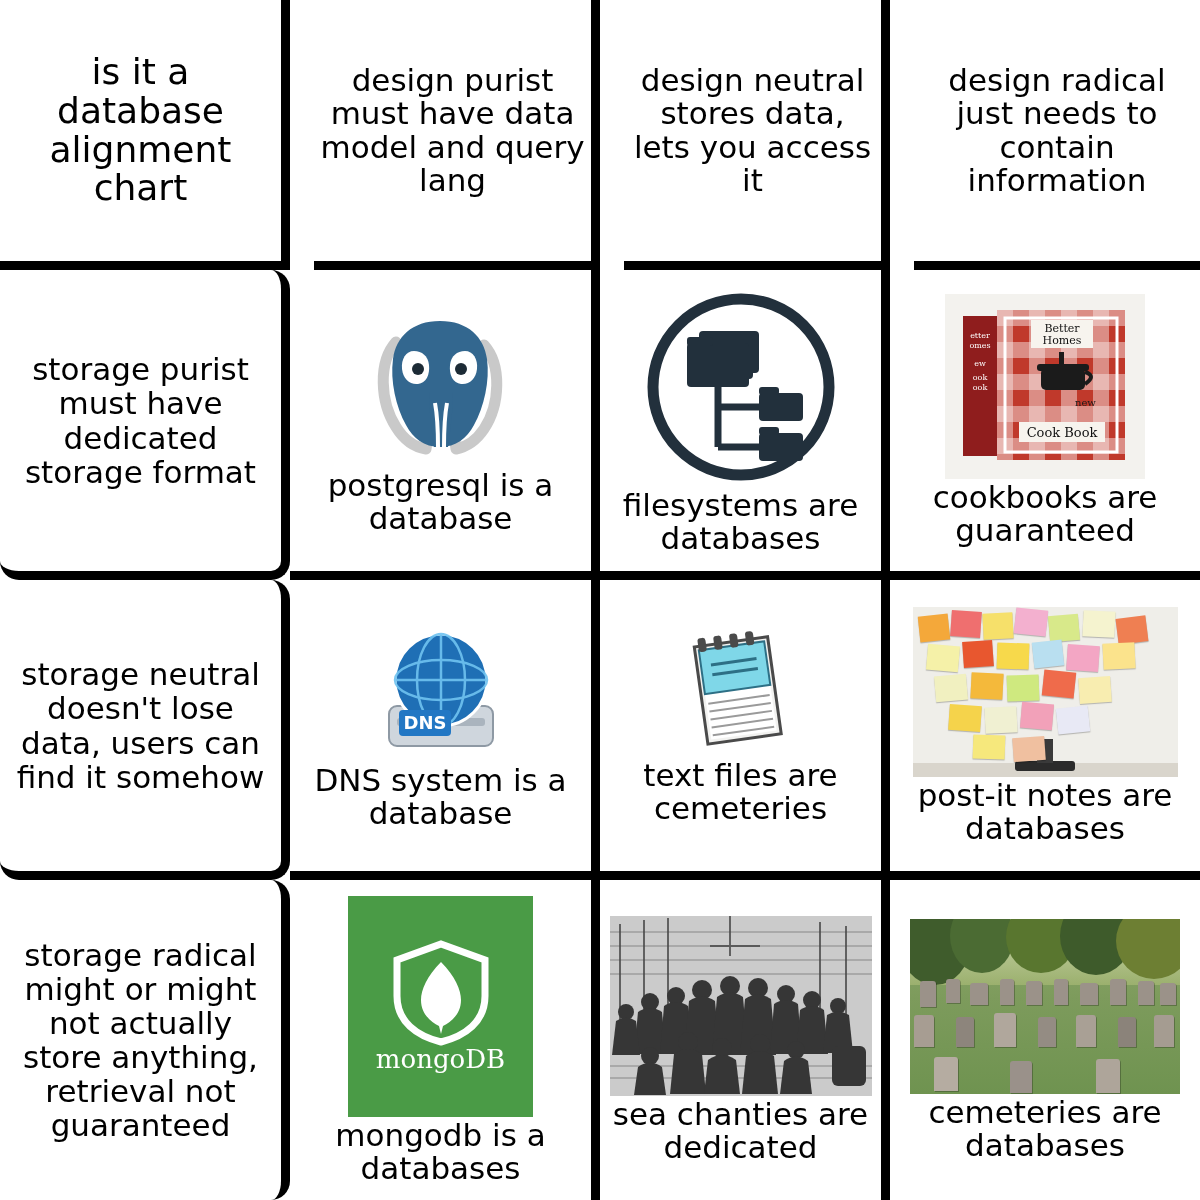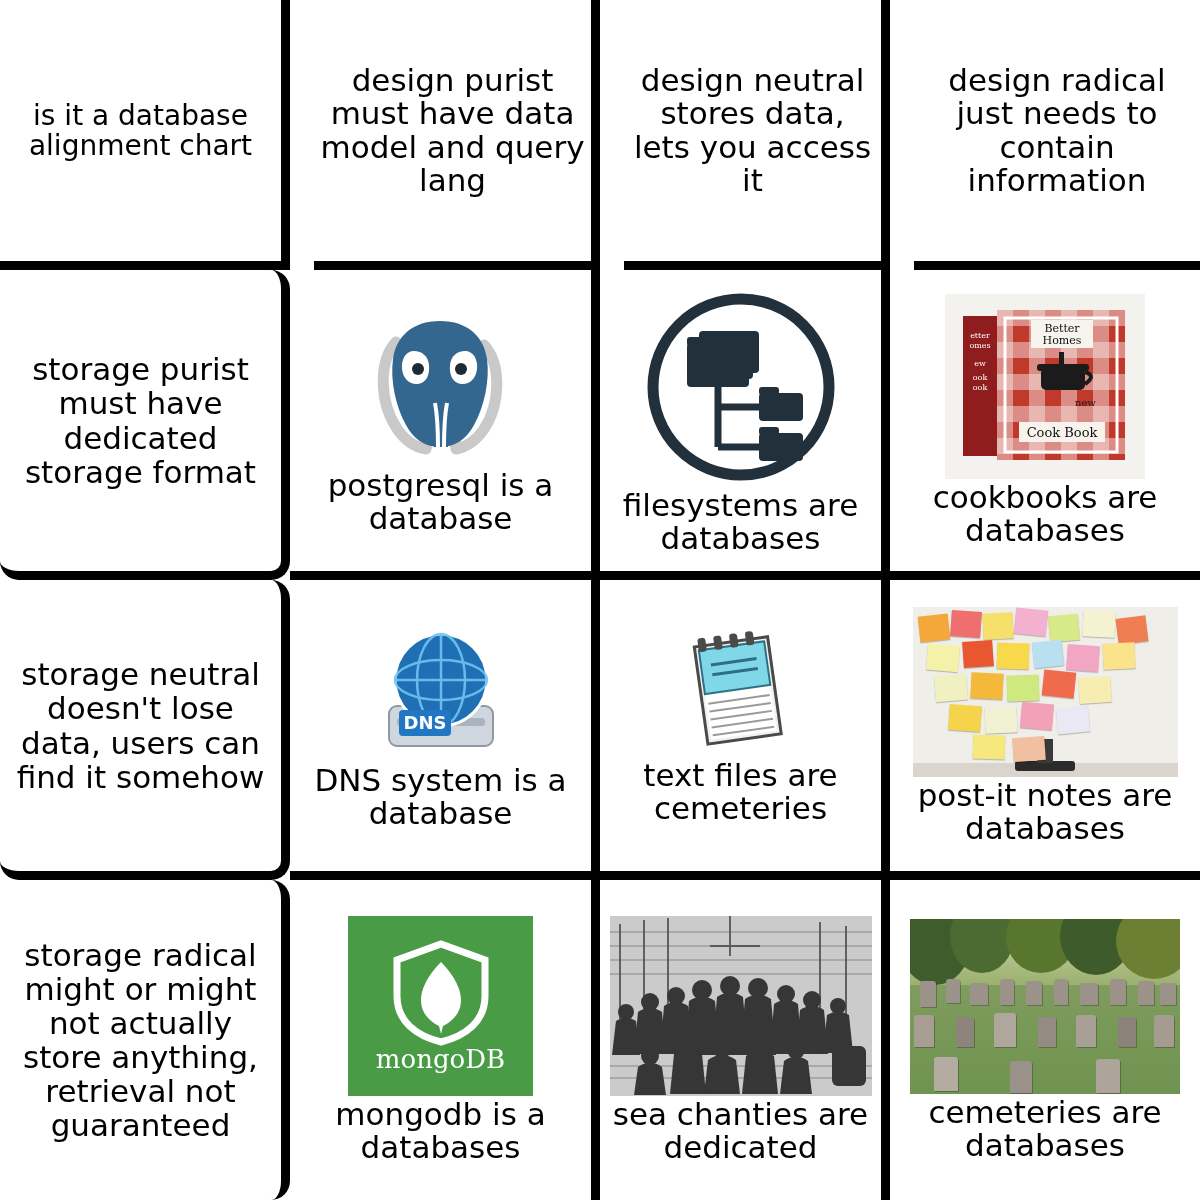--- a/index.html
+++ b/index.html
@@ -35,21 +35,21 @@
     overflow: hidden;
     text-align: center;
     background: #ffffff;
   }
 
   
   .b-r { border-right: 9px solid #000; }
   .b-b { border-bottom: 9px solid #000; }
 
   .title-cell {
-    font-size: 28px;
+    font-size: 36px;
     line-height: 1.07;
     font-weight: 400;
   }
 
   .hdr {
     font-size: 31px;
     line-height: 1.07;
     margin-left: 24px;
   }
 
@@ -127,21 +127,21 @@
   .desk {
     position: absolute;
     left: 0; right: 0; bottom: 0;
     height: 14px;
     background: #d9d5cc;
   }
 
   
   .mongo-wrap {
     width: 185px;
-    height: 180px;
+    height: 221px;
     background: #4a9b46;
     display: flex;
     flex-direction: column;
     align-items: center;
     justify-content: center;
   }
   .mongo-label {
     color: #ffffff;
     font-family: "DejaVu Serif", serif;
     font-size: 26px;
@@ -284,21 +284,21 @@
           <rect x="96" y="74" width="44" height="22" rx="5"></rect>
           <rect x="92" y="70" width="52" height="7" rx="3"></rect>
           <rect x="114" y="58" width="5" height="12"></rect>
           <path d="M140 78 q 12 4 0 12" fill="none" stroke="#1b1b1b" stroke-width="4"></path>
         </g>
         <text x="130" y="112" font-family="DejaVu Serif, serif" font-size="10" fill="#1b1b1b">new</text>
         <rect x="74" y="128" width="86" height="20" fill="#f7f4ee"></rect>
         <text x="117" y="143" font-family="DejaVu Serif, serif" font-size="13" text-anchor="middle" fill="#111">Cook Book</text>
       </svg>
     </div>
-    <div class="caption">cookbooks are databases</div>
+    <div class="caption">cookbooks are guaranteed</div>
   </div>
 
   <div class="cell rowhdr b-r b-b">
     <span>storage neutral doesn't lose data, users can find it somehow</span>
   </div>
 
   <div class="cell b-r b-b">
     <div class="art dns-wrap">
       <svg viewBox="0 0 140 140" width="140" height="140" aria-hidden="true">
         <rect x="18" y="84" width="104" height="40" rx="8" fill="#cfd6dd" stroke="#8e99a4" stroke-width="2"></rect>

